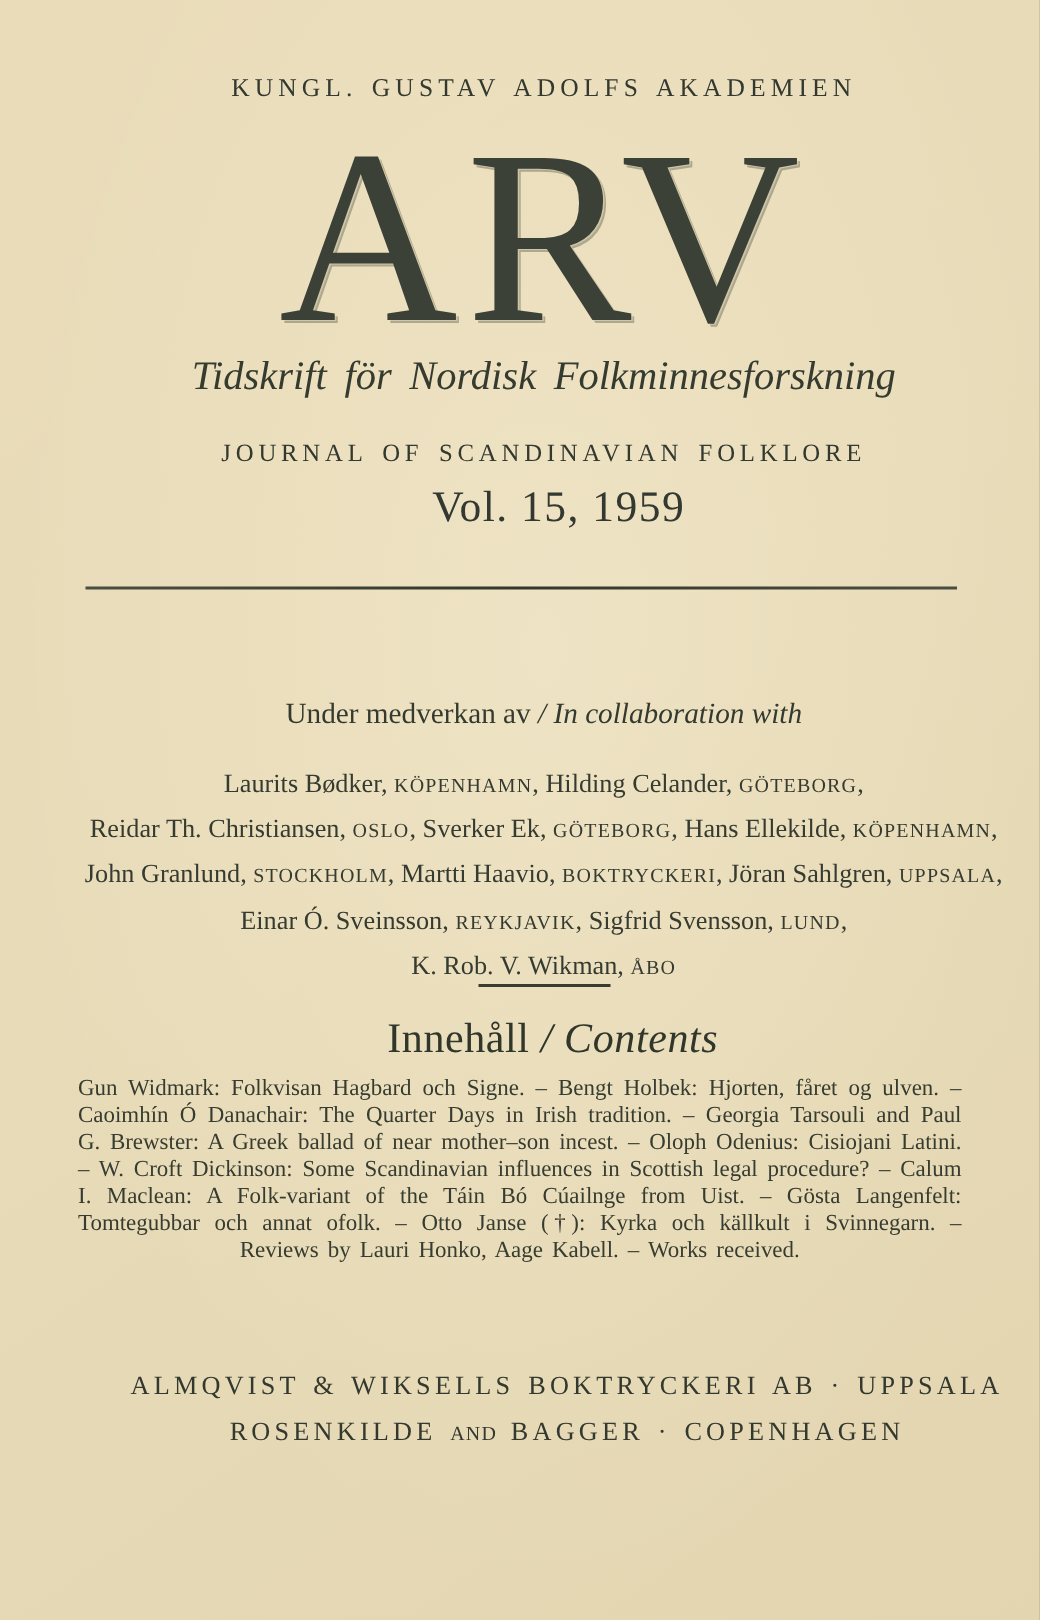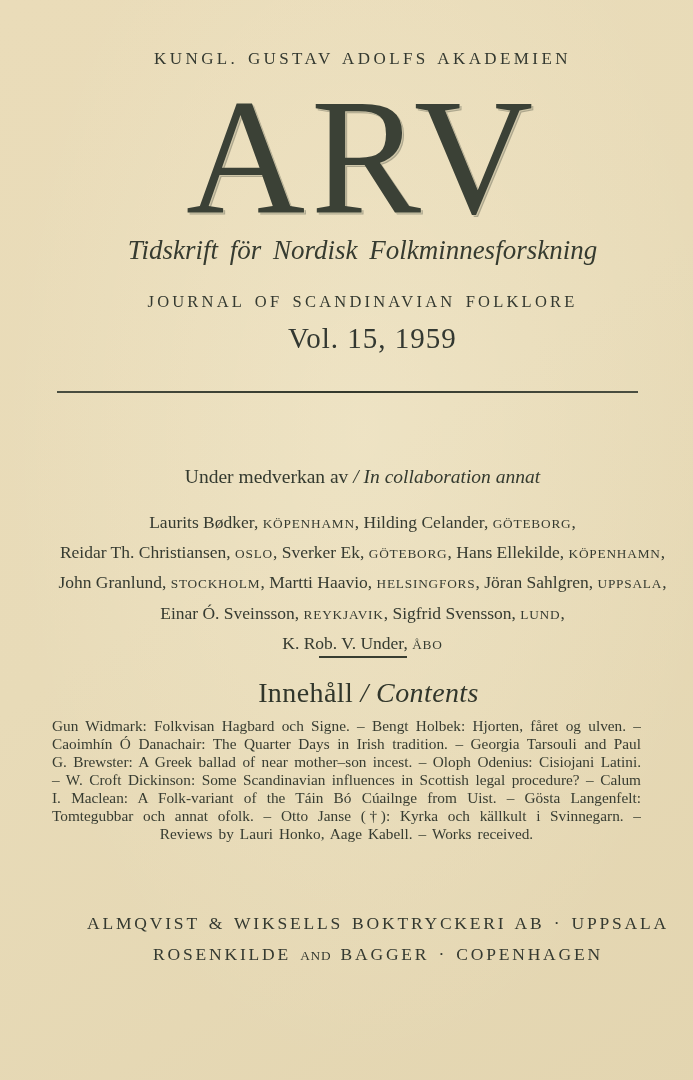--- a/index.html
+++ b/index.html
@@ -138,28 +138,28 @@
 
   <div class="abs subtitle-sv">Tidskrift för Nordisk Folkminnesforskning</div>
 
   <div class="abs subtitle-en">JOURNAL OF SCANDINAVIAN FOLKLORE</div>
 
   <div class="abs volume">Vol. 15, 1959</div>
 
   <div class="rule-main"></div>
 
 
-  <div class="abs collab-intro"><span class="seg-rm">Under medverkan av </span><span class="seg-it">/ </span><span class="seg-it">In collaboration annat</span></div>
+  <div class="abs collab-intro"><span class="seg-rm">Under medverkan av </span><span class="seg-it">/ </span><span class="seg-it">In collaboration with</span></div>
 
   <div class="abs collaborators">
       <div class="collab-line"><span class="seg-rm">Laurits Bødker, </span><span class="seg-sc">KÖPENHAMN</span><span class="seg-rm">, Hilding Celander, </span><span class="seg-sc">GÖTEBORG</span><span class="seg-rm">,</span></div>
       <div class="collab-line"><span class="seg-rm">Reidar Th. Christiansen, </span><span class="seg-sc">OSLO</span><span class="seg-rm">, Sverker Ek, </span><span class="seg-sc">GÖTEBORG</span><span class="seg-rm">, Hans Ellekilde, </span><span class="seg-sc">KÖPENHAMN</span><span class="seg-rm">,</span></div>
-      <div class="collab-line"><span class="seg-rm">John Granlund, </span><span class="seg-sc">STOCKHOLM</span><span class="seg-rm">, Martti Haavio, </span><span class="seg-sc">HELSINGFORS</span><span class="seg-rm">, Jöran Sahlgren, </span><span class="seg-sc">UPPSALA</span><span class="seg-rm">,</span></div>
+      <div class="collab-line"><span class="seg-rm">John Granlund, </span><span class="seg-sc">STOCKHOLM</span><span class="seg-rm">, Martti Haavio, </span><span class="seg-sc">BOKTRYCKERI</span><span class="seg-rm">, Jöran Sahlgren, </span><span class="seg-sc">UPPSALA</span><span class="seg-rm">,</span></div>
       <div class="collab-line"><span class="seg-rm">Einar Ó. Sveinsson, </span><span class="seg-sc">REYKJAVIK</span><span class="seg-rm">, Sigfrid Svensson, </span><span class="seg-sc">LUND</span><span class="seg-rm">,</span></div>
-      <div class="collab-line"><span class="seg-rm">K. Rob. V. Under, </span><span class="seg-sc">ÅBO</span></div>
+      <div class="collab-line"><span class="seg-rm">K. Rob. V. Wikman, </span><span class="seg-sc">ÅBO</span></div>
     </div>
 
   <div class="rule-small"></div>
 
   <div class="abs contents-heading"><span class="seg-rm">Innehåll </span><span class="seg-it">/ </span><span class="seg-it">Contents</span></div>
 
   <div class="contents-summary">Gun Widmark: Folkvisan Hagbard och Signe. – Bengt Holbek: Hjorten, fåret og ulven. – Caoimhín Ó Danachair: The Quarter Days in Irish tradition. – Georgia Tarsouli and Paul G. Brewster: A Greek ballad of near mother–son incest. – Oloph Odenius: Cisiojani Latini. – W. Croft Dickinson: Some Scandinavian influences in Scottish legal procedure? – Calum I. Maclean: A Folk-variant of the Táin Bó Cúailnge from Uist. – Gösta Langenfelt: Tomtegubbar och annat ofolk. – Otto Janse (†): Kyrka och källkult i Svinnegarn. – Reviews by Lauri Honko, Aage Kabell. – Works received.</div>
 
   <div class="abs imprint-1">ALMQVIST &amp; WIKSELLS BOKTRYCKERI AB · UPPSALA</div>
 

